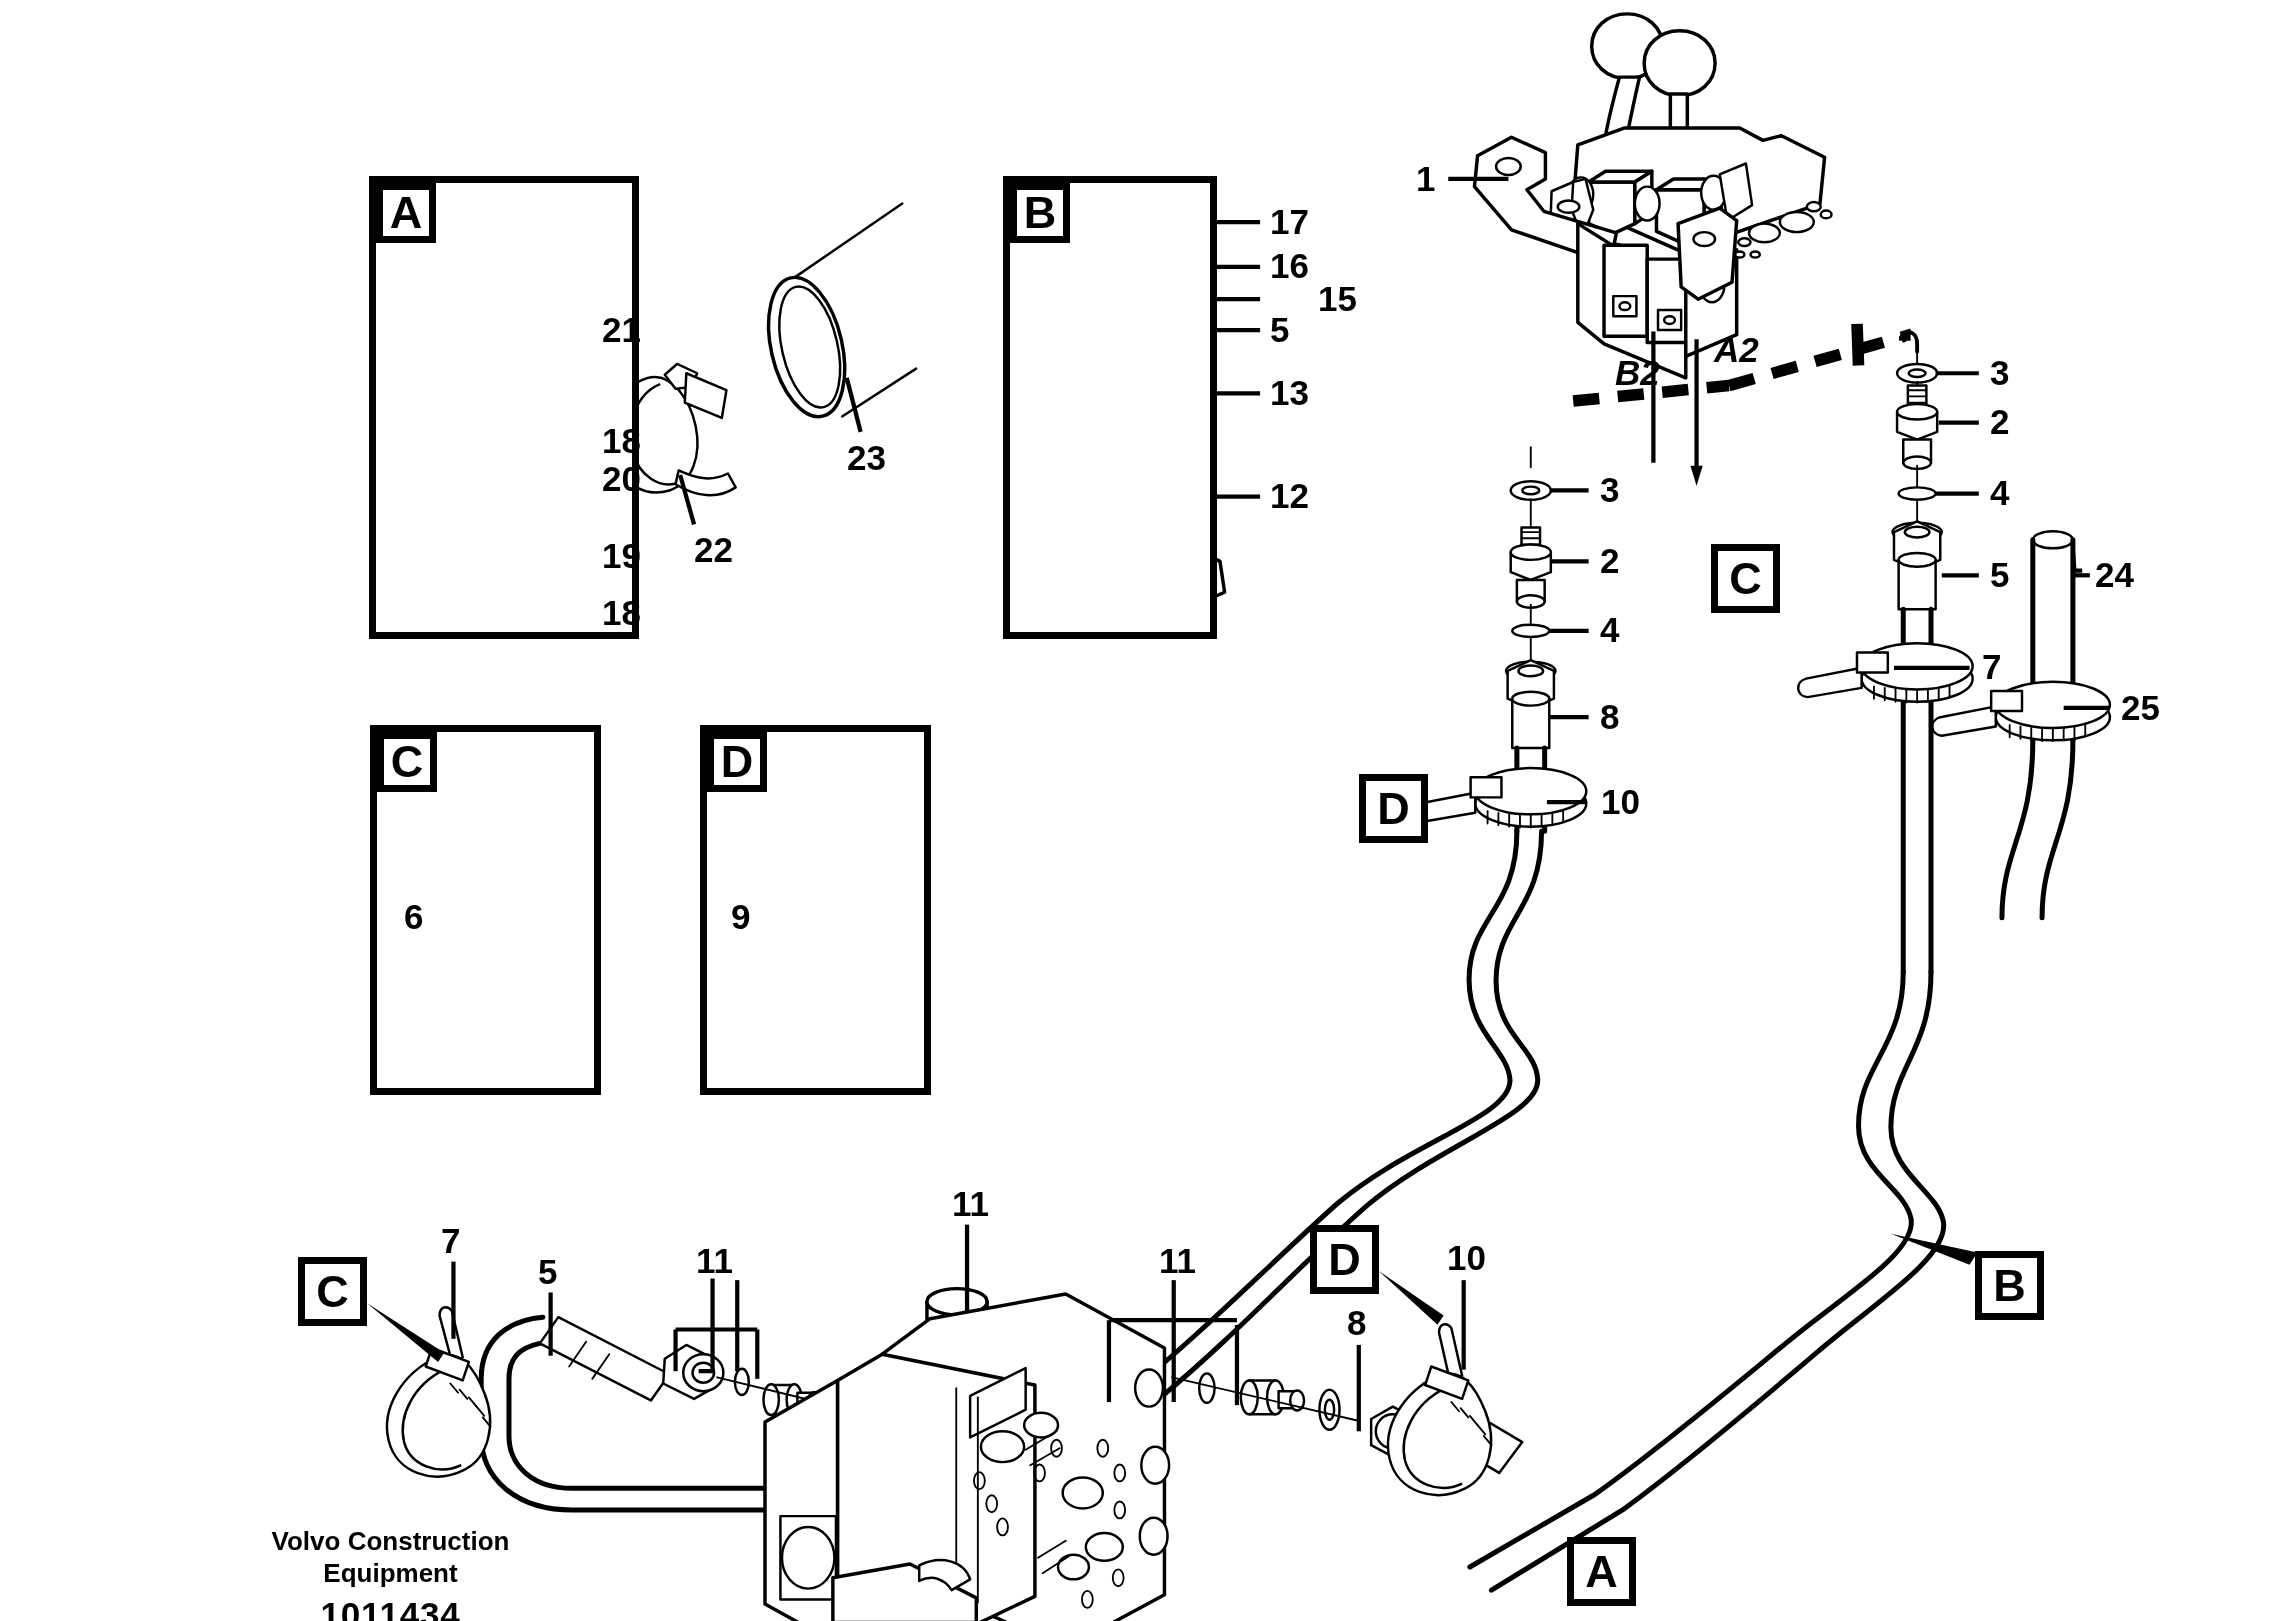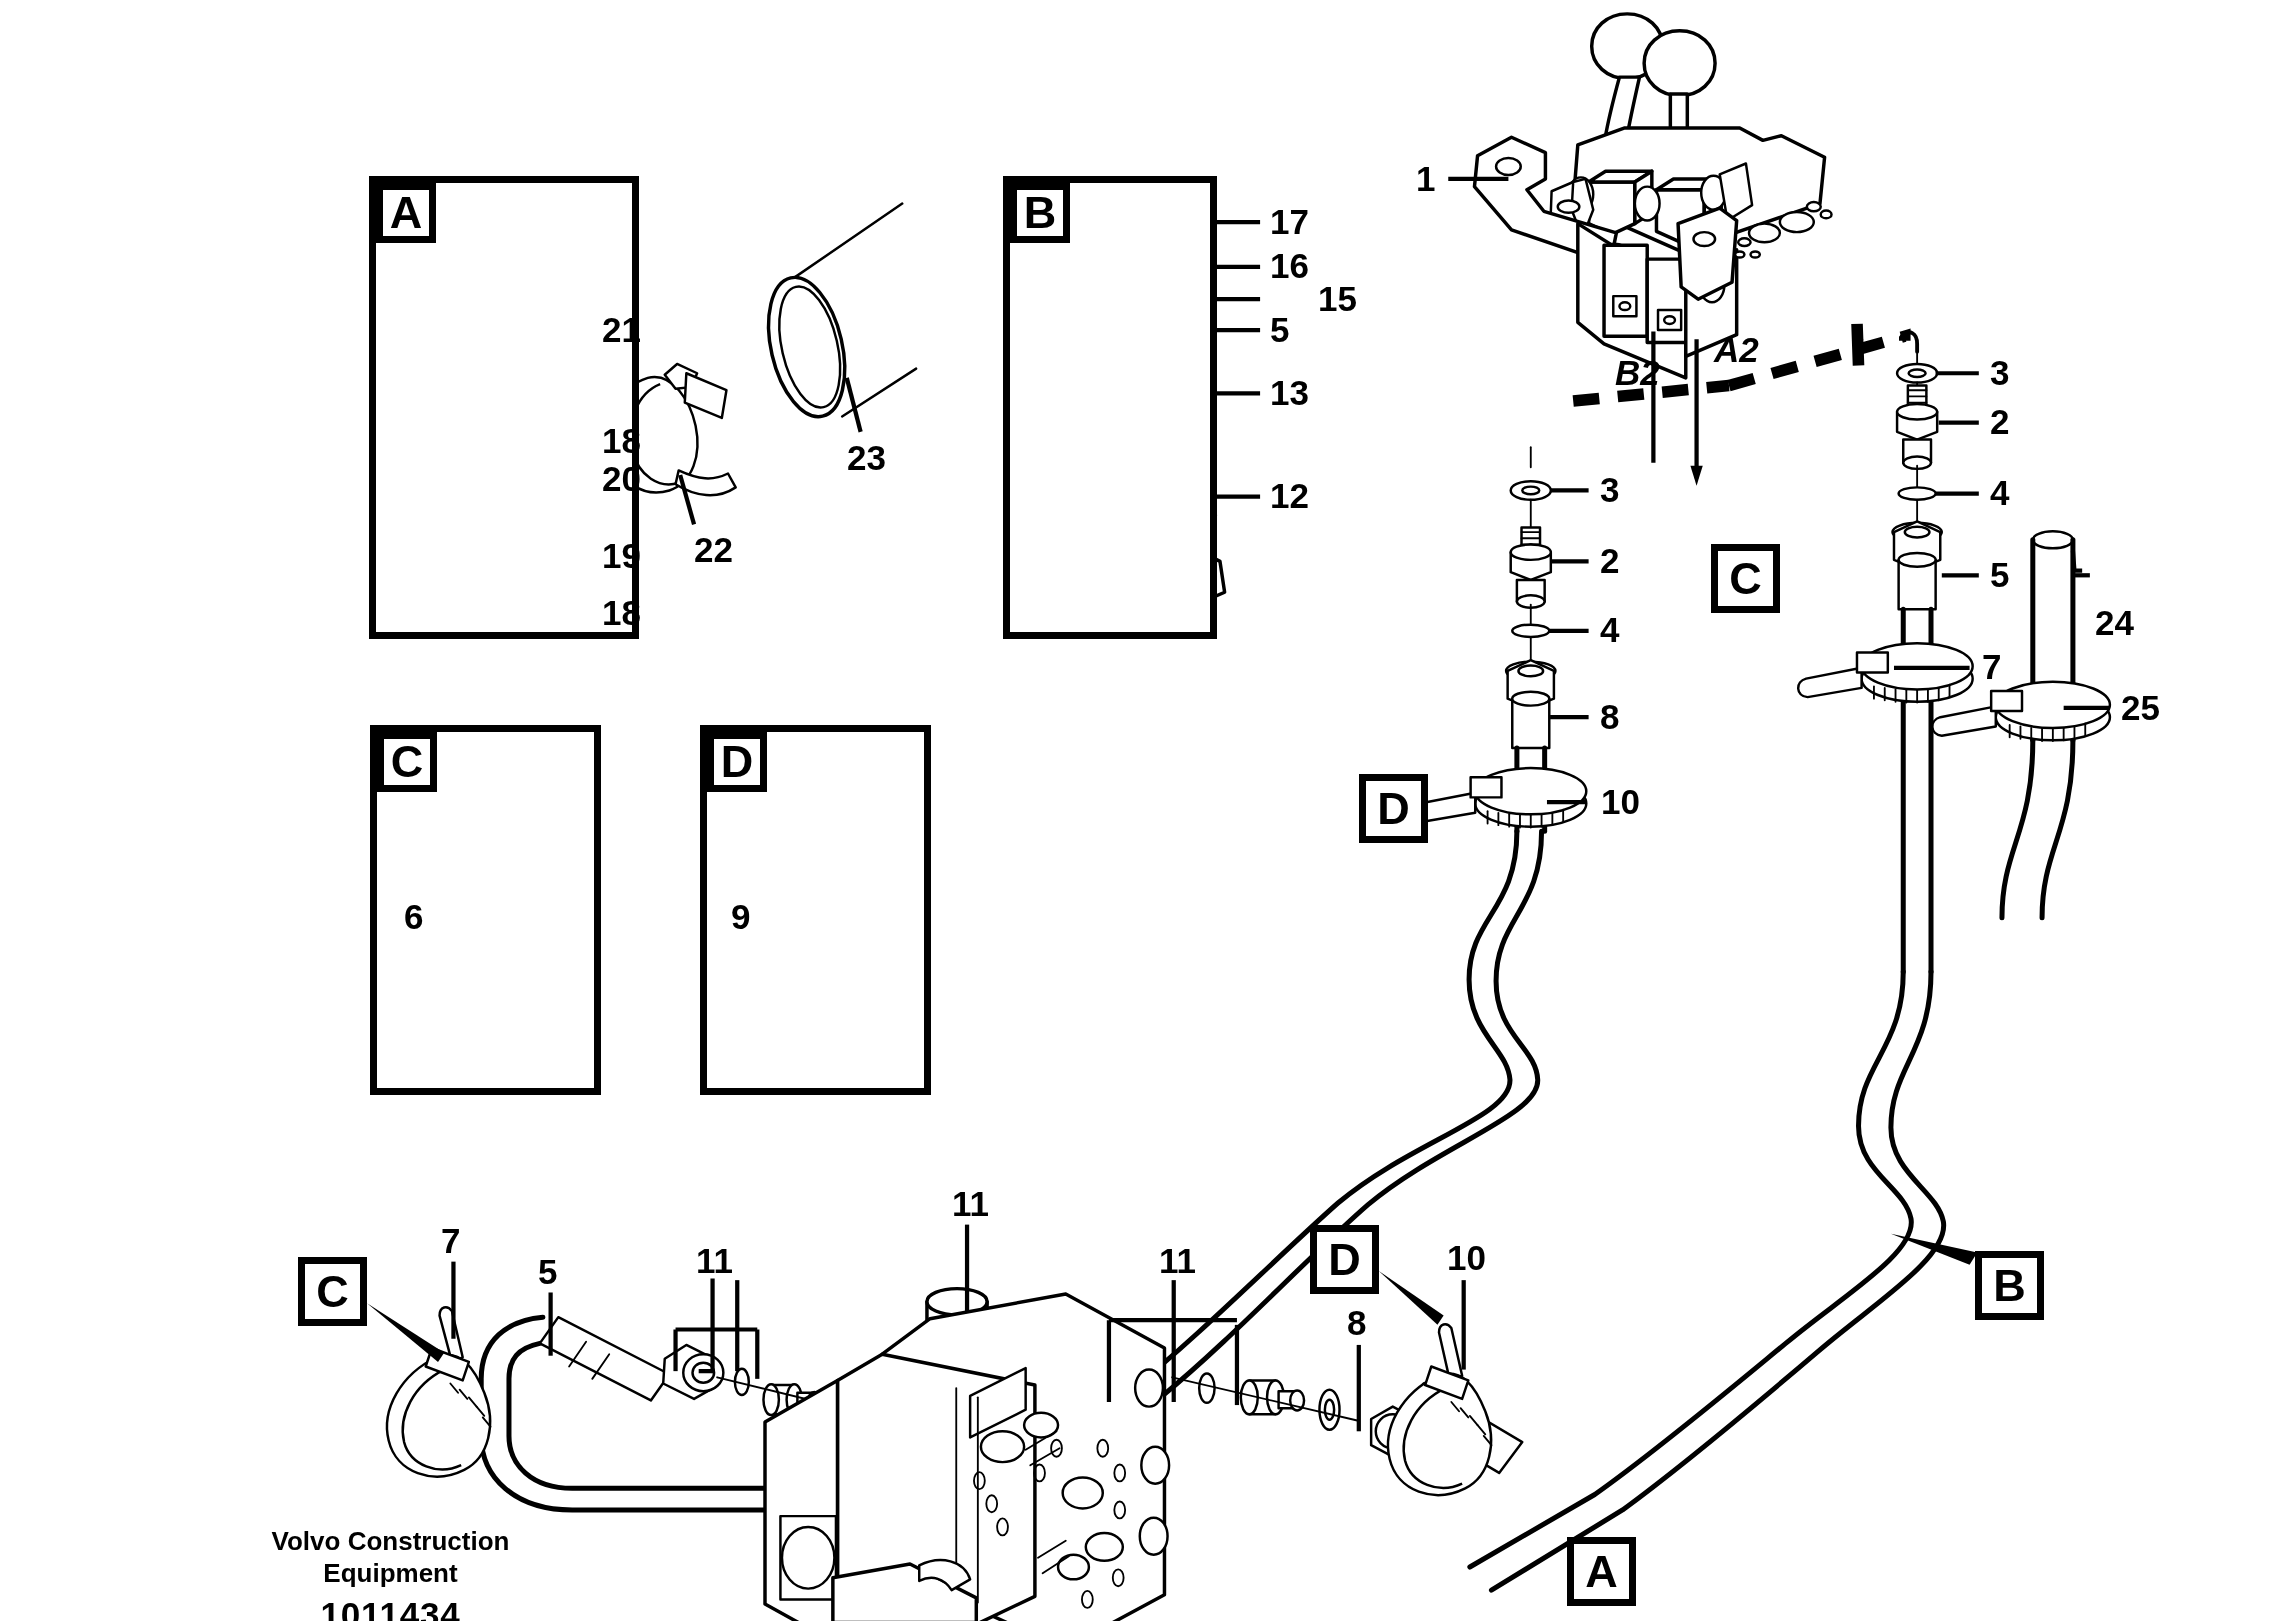--- a/index.html
+++ b/index.html
@@ -595,21 +595,21 @@
   <div class="num" style="left:404px;top:899px;">6</div>
   <div class="num" style="left:731px;top:899px;">9</div>
 
   <div class="num" style="left:1416px;top:161px;">1</div>
 
   <div class="num" style="left:1990px;top:355px;">3</div>
   <div class="num" style="left:1990px;top:404px;">2</div>
   <div class="num" style="left:1990px;top:475px;">4</div>
   <div class="num" style="left:1990px;top:557px;">5</div>
   <div class="num" style="left:1982px;top:649px;">7</div>
-  <div class="num" style="left:2095px;top:557px;margin-top:48px;">24</div>
+  <div class="num" style="left:2095px;top:557px;">24</div>
   <div class="num" style="left:2121px;top:690px;">25</div>
 
   <div class="num" style="left:1600px;top:472px;">3</div>
   <div class="num" style="left:1600px;top:543px;">2</div>
   <div class="num" style="left:1600px;top:612px;">4</div>
   <div class="num" style="left:1600px;top:699px;">8</div>
   <div class="num" style="left:1601px;top:784px;">10</div>
 
   <div class="num" style="left:952px;top:1186px;">11</div>
   <div class="num" style="left:696px;top:1243px;">11</div>

